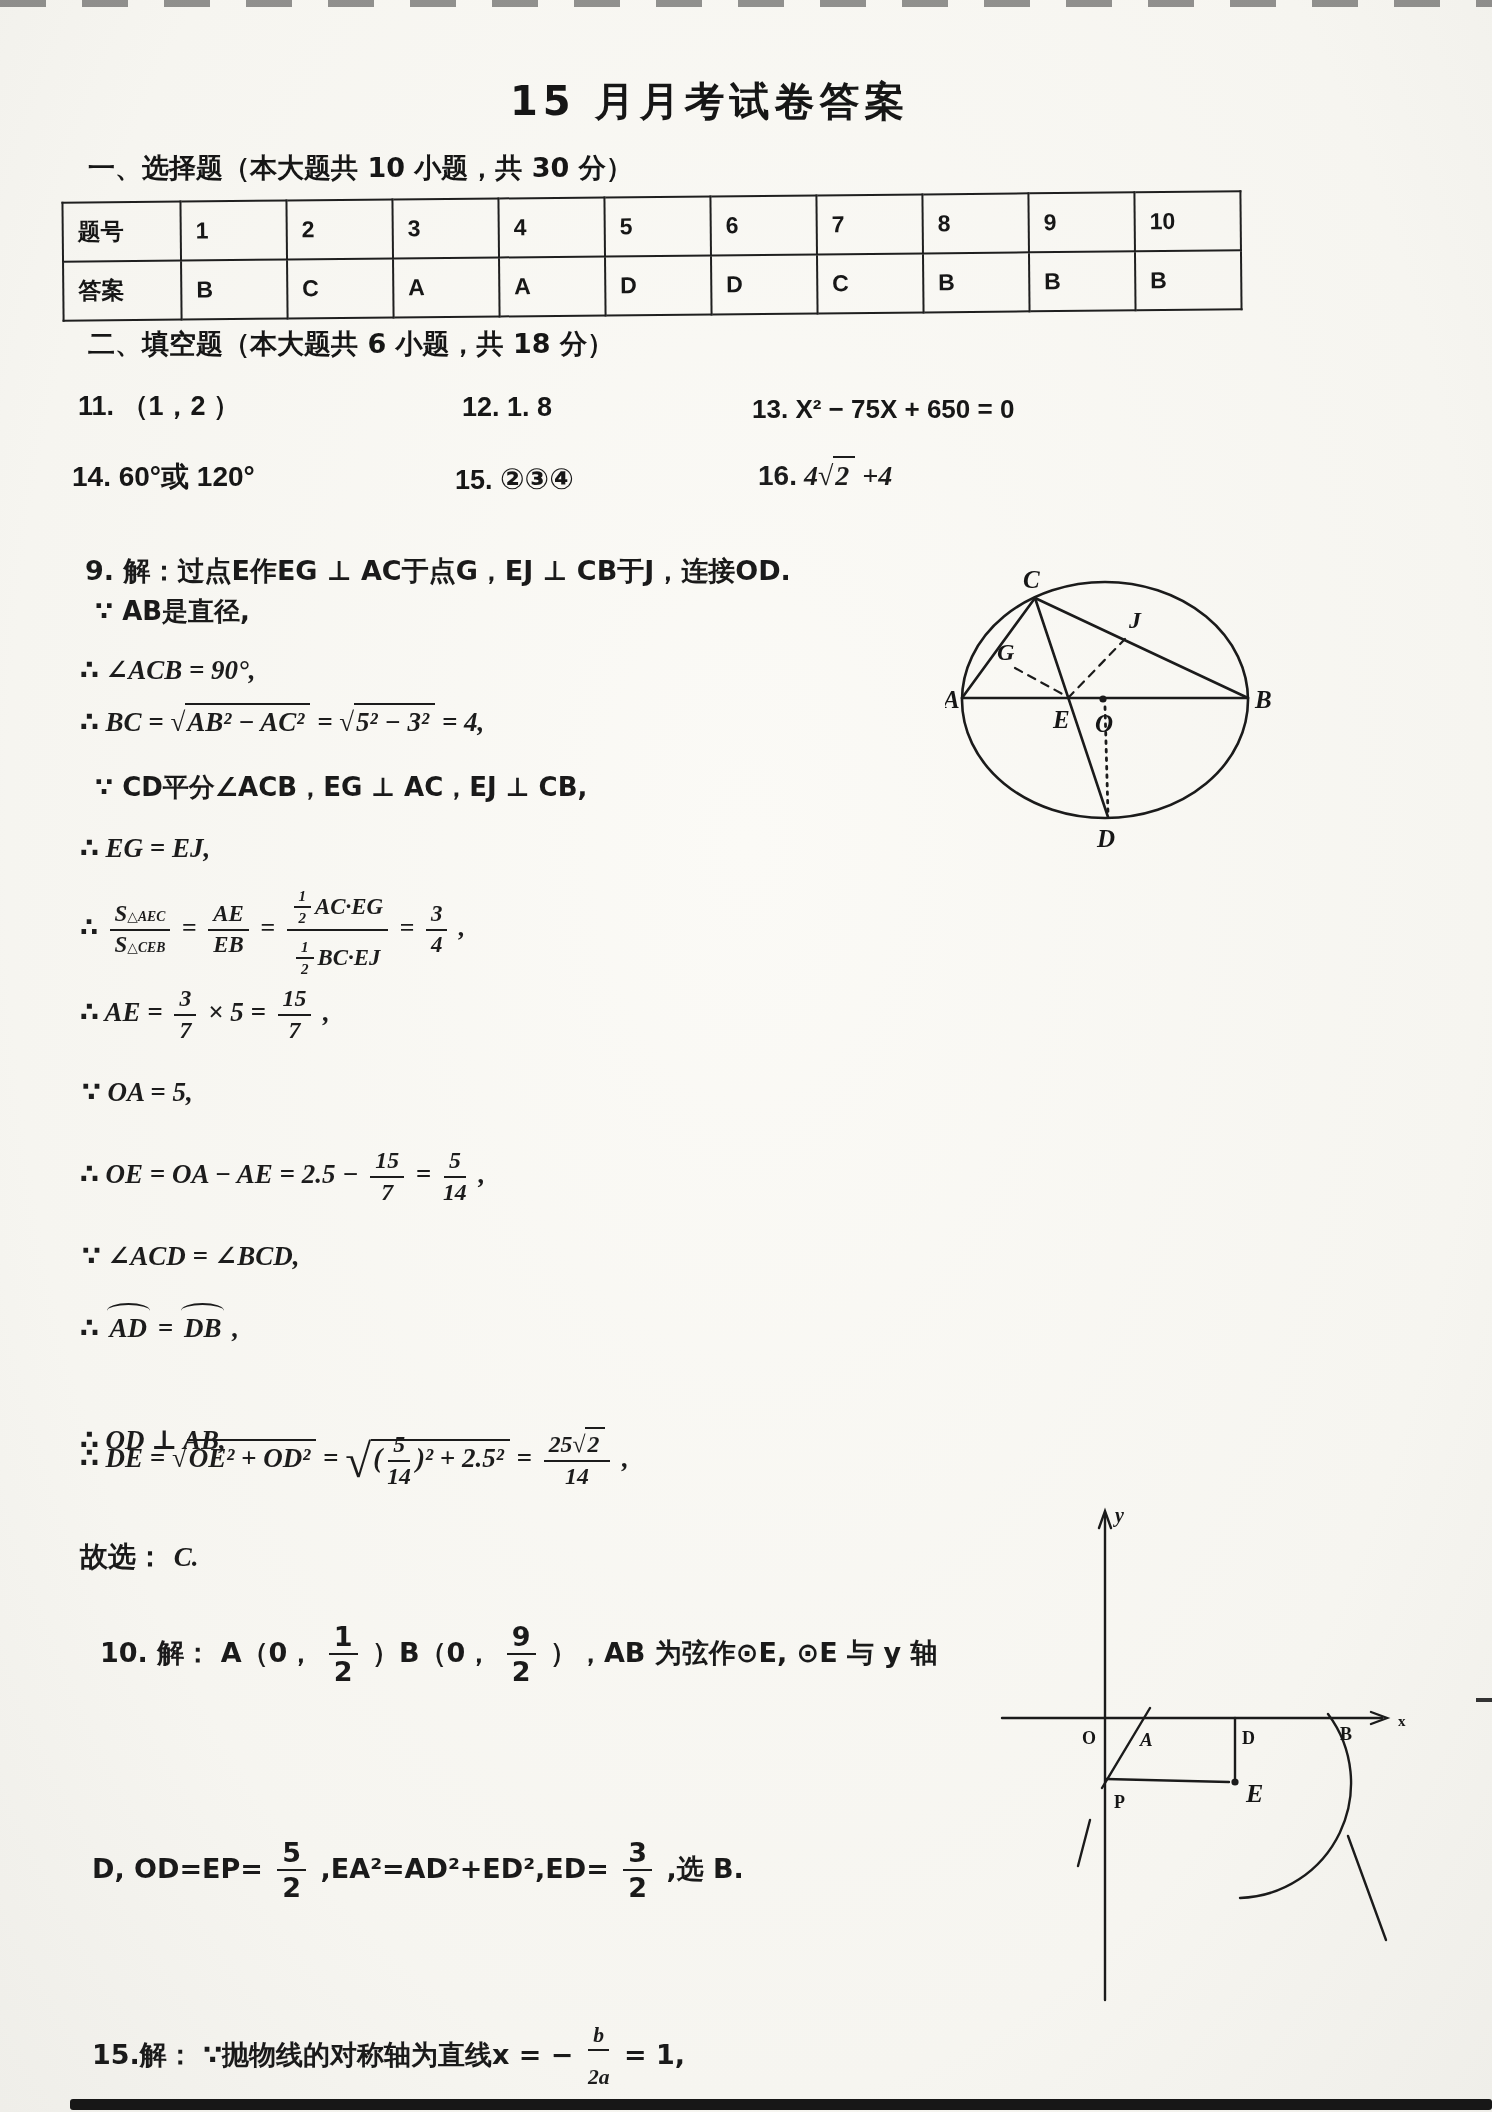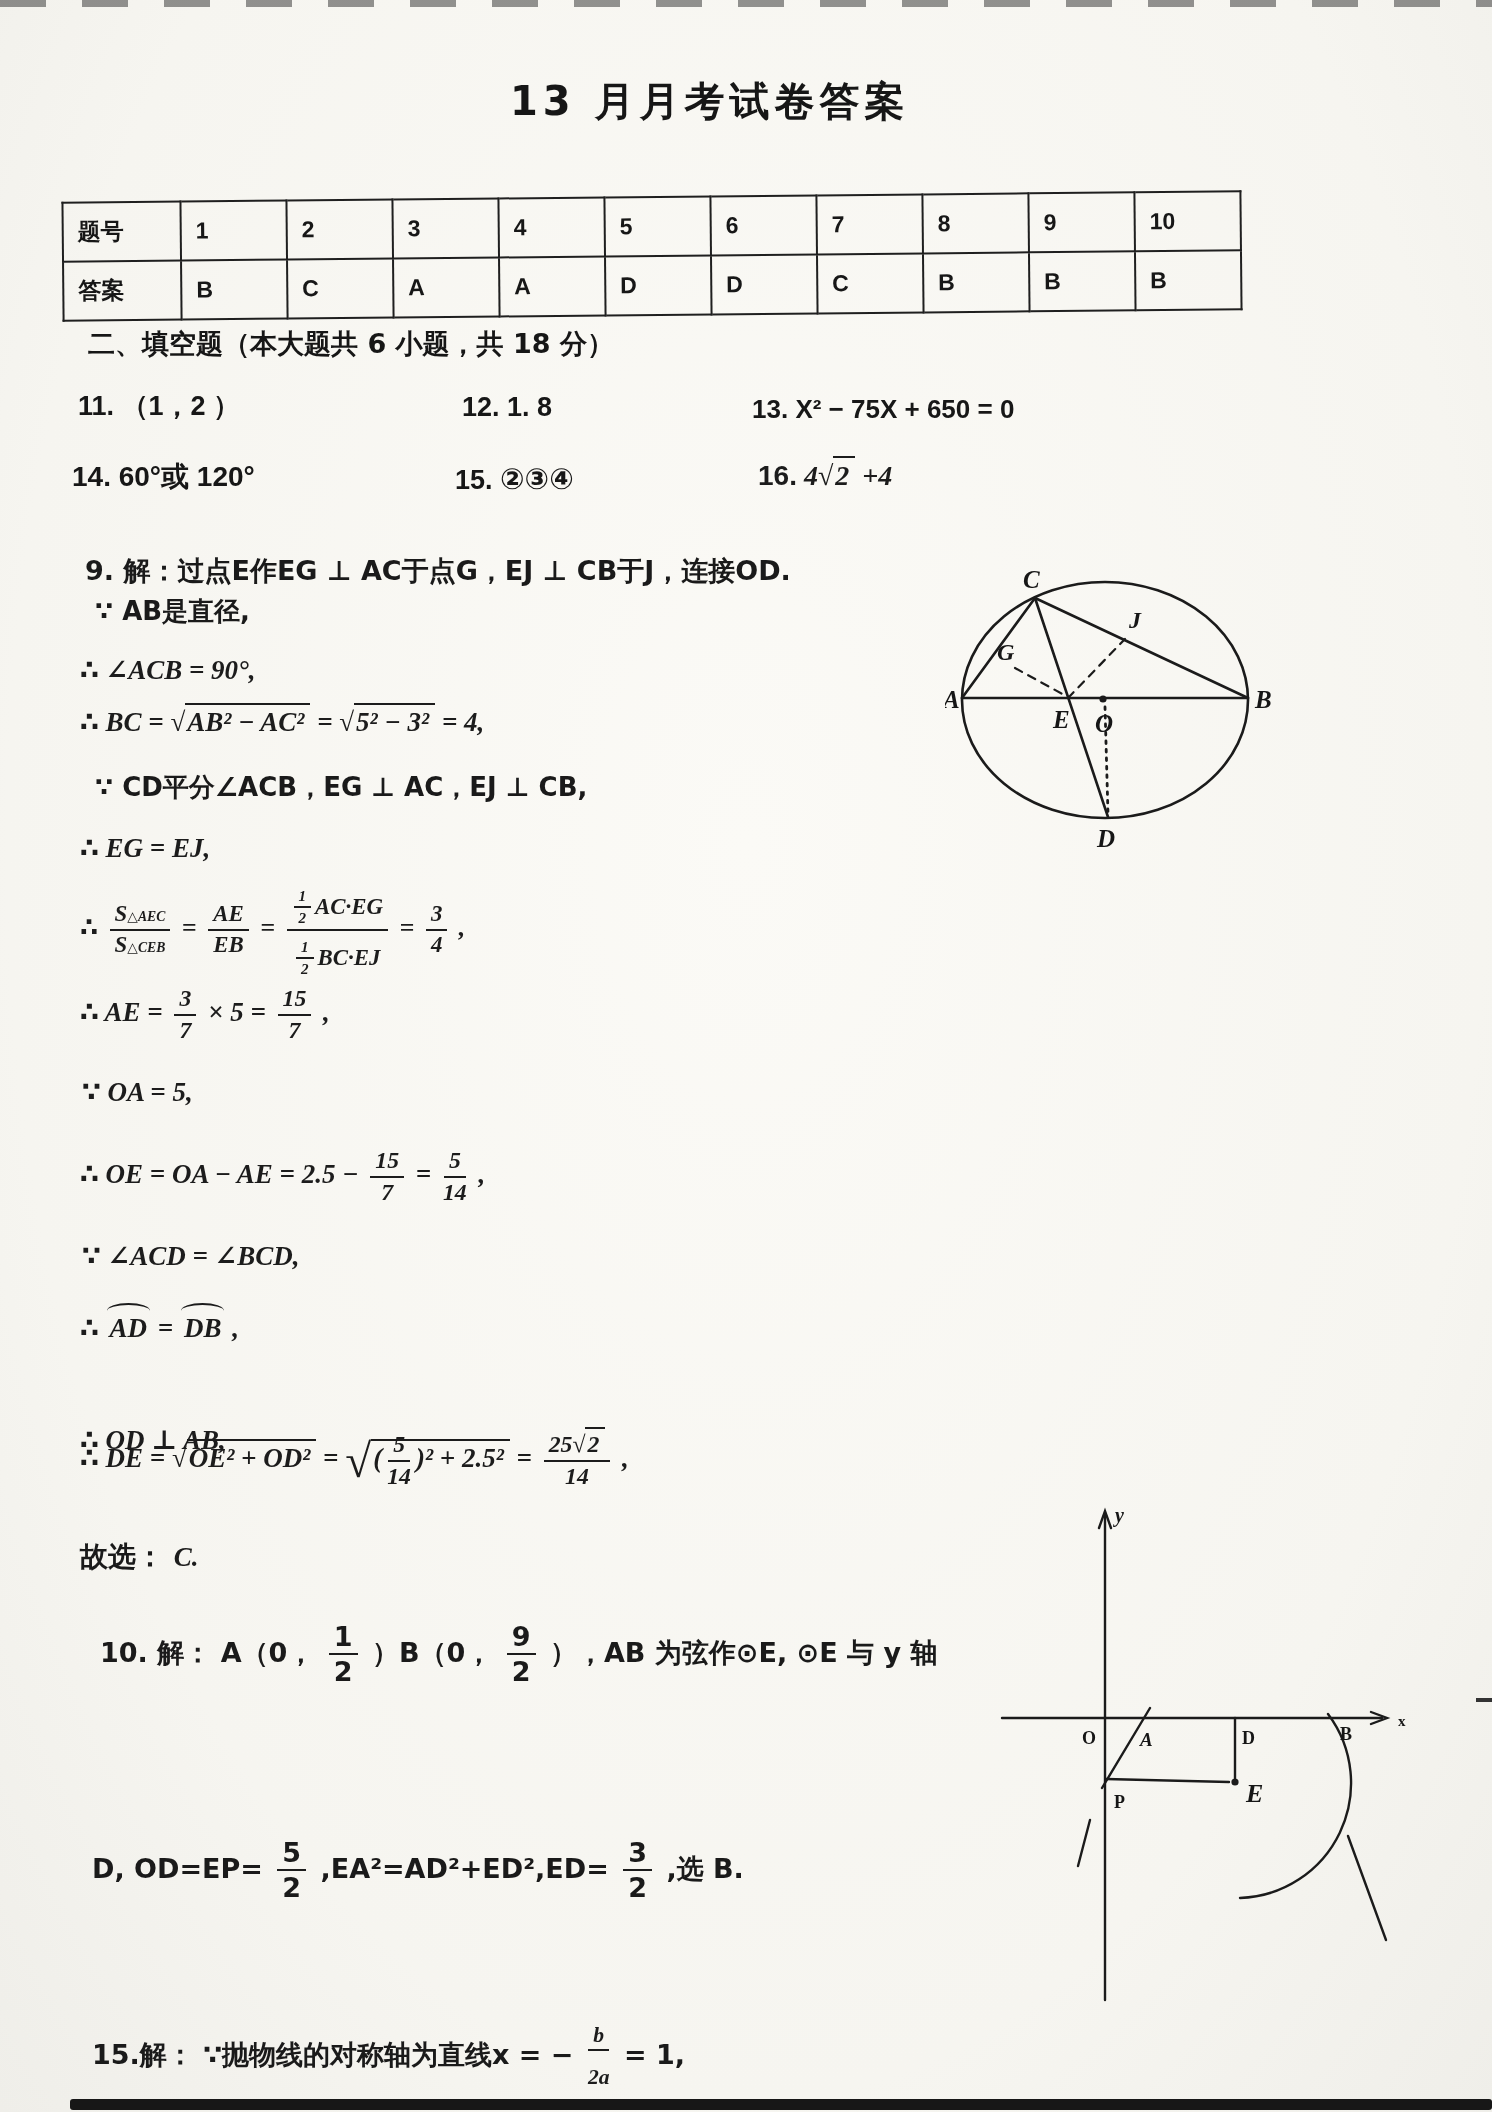--- a/index.html
+++ b/index.html
@@ -44,22 +44,23 @@
   svg text{font-family:"Liberation Serif","DejaVu Serif",serif;font-weight:700;fill:#161616;}
   svg .it{font-style:italic;}
 </style>
 </head>
 <body>
 
 <div id="page">
 
   <div id="topstrip" class="abs"></div>
 
-  <div class="abs cnb" style="left:510px;top:74px;font-size:40px;letter-spacing:5px;">13 月月考试卷答案</div>
-
+  <div class="abs cnb" style="left:510px;top:74px;font-size:40px;letter-spacing:5px;">15 月月考试卷答案</div>
+
+  <div class="abs cnb" style="left:88px;top:150px;font-size:27px;">一、选择题（本大题共 10 小题，共 30 分）</div>
 
   <table class="anstab">
     <colgroup>
         <col style="width:118px">
       </colgroup>
     <tbody>
         <tr>
       <td class="cnb">题号</td>
       <td class="prn">1</td>
       <td class="prn">2</td>

